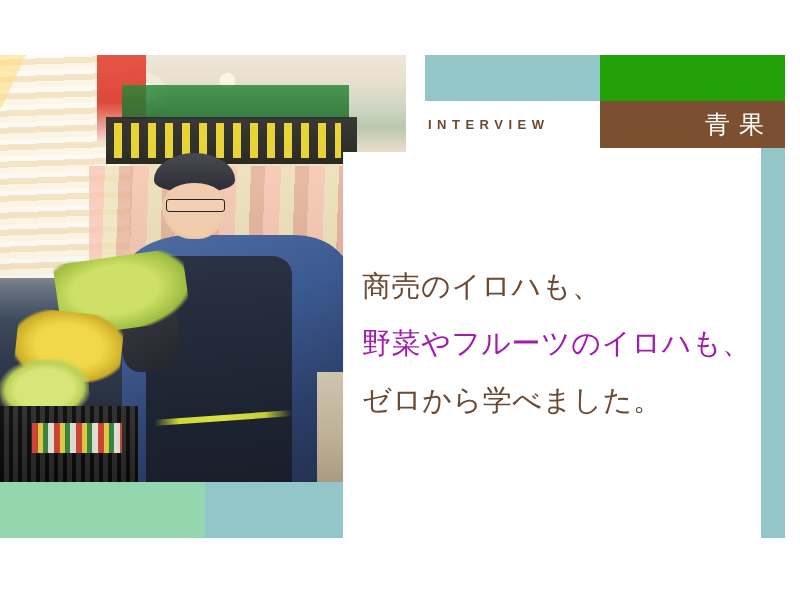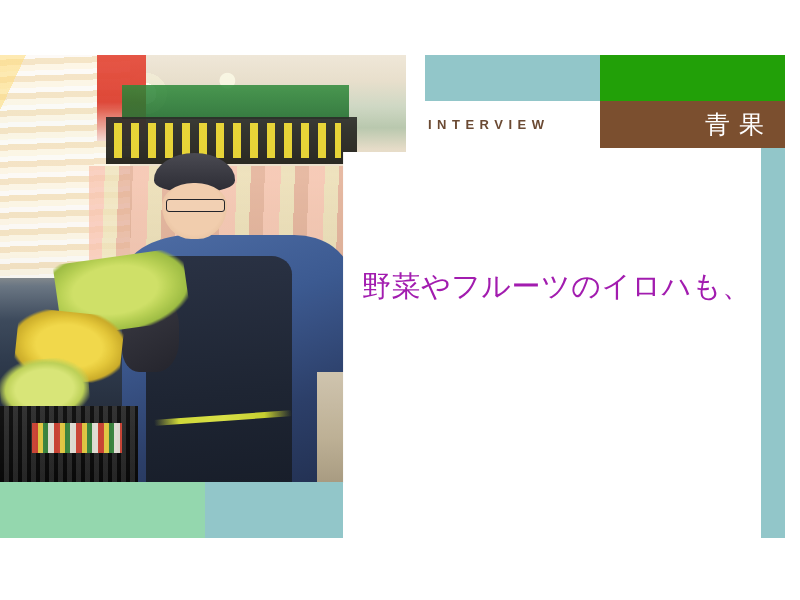--- a/index.html
+++ b/index.html
@@ -382,19 +382,21 @@
   <div class="band-green" style="background-color: rgb(34, 160, 8);"></div>
   <div class="band-brown" style="background-color: rgb(123, 79, 47);">
     <span class="cat-label" style="color: rgb(255, 255, 255); margin-left: 33px;">青果</span>
   </div>
 
   <div class="strip-right" style="background-color: rgb(146, 198, 201);"></div>
 
   <div class="eyebrow" style="color: rgb(107, 74, 51);">INTERVIEW</div>
 
   <div class="headline">
+    <div class="line" style="color: rgb(107, 74, 51);">商売のイロハも、</div>
     <div class="line" style="color: #a21caf;">野菜やフルーツのイロハも、</div>
+    <div class="line" style="color: rgb(107, 74, 51);">ゼロから学べました。</div>
   </div>
 
   <div class="block-green-bottom" style="background-color: rgb(148, 215, 174);"></div>
   <div class="block-teal-bottom" style="background-color: rgb(146, 198, 201);"></div>
 
 </div>
 
 </body></html>

